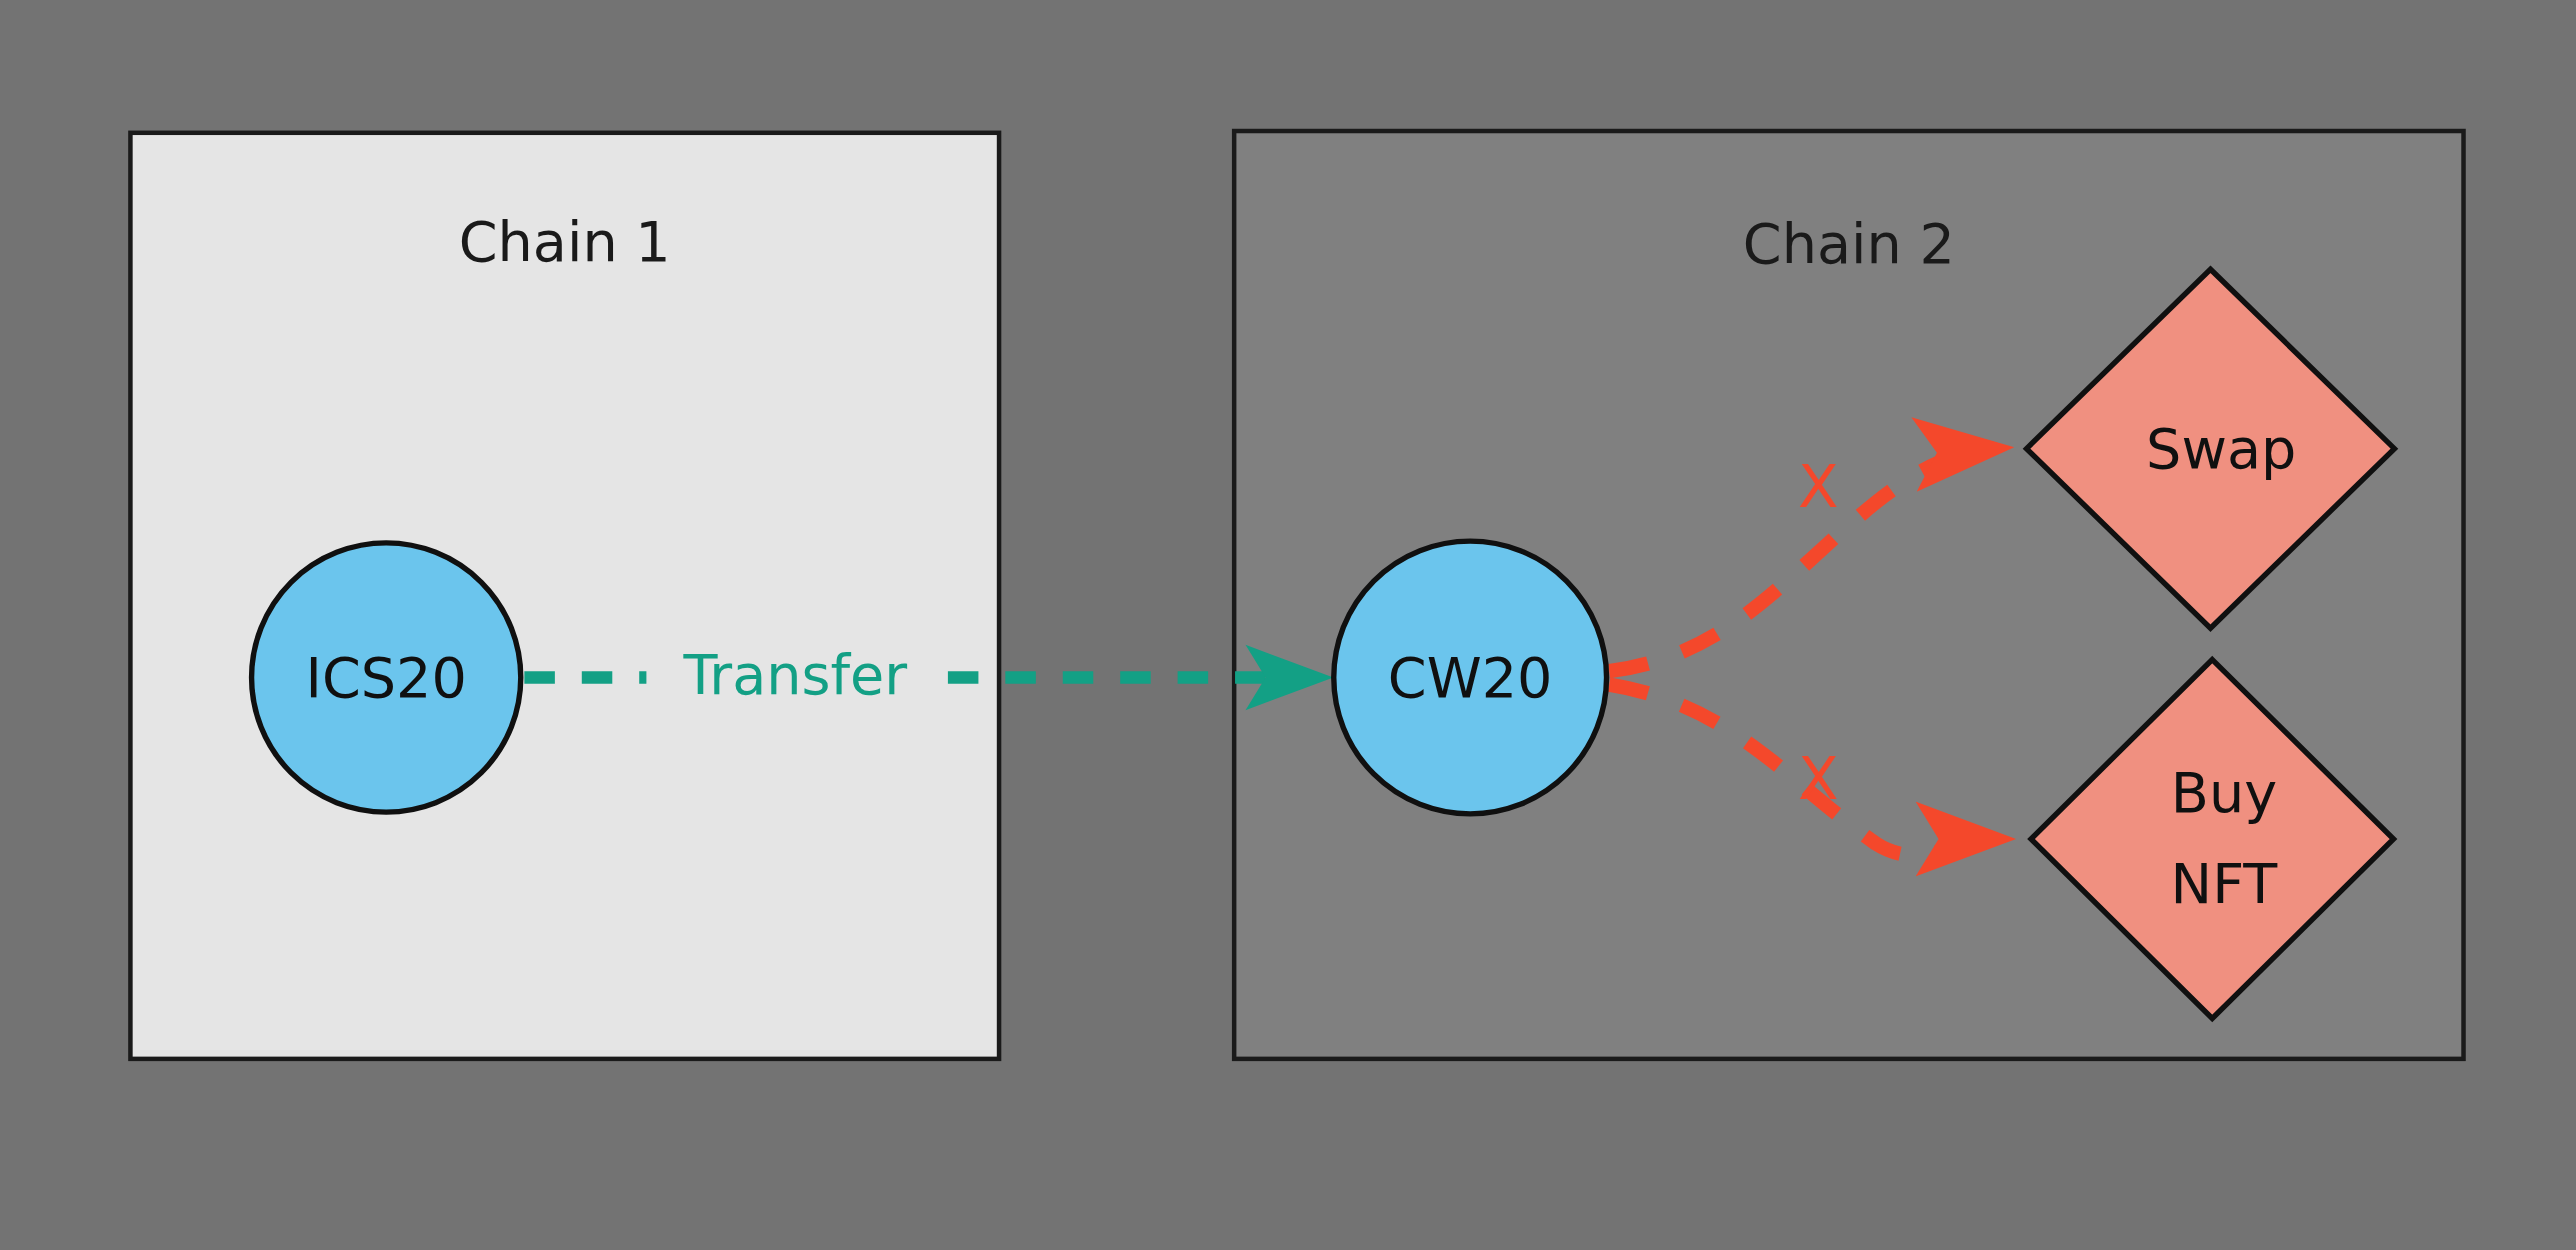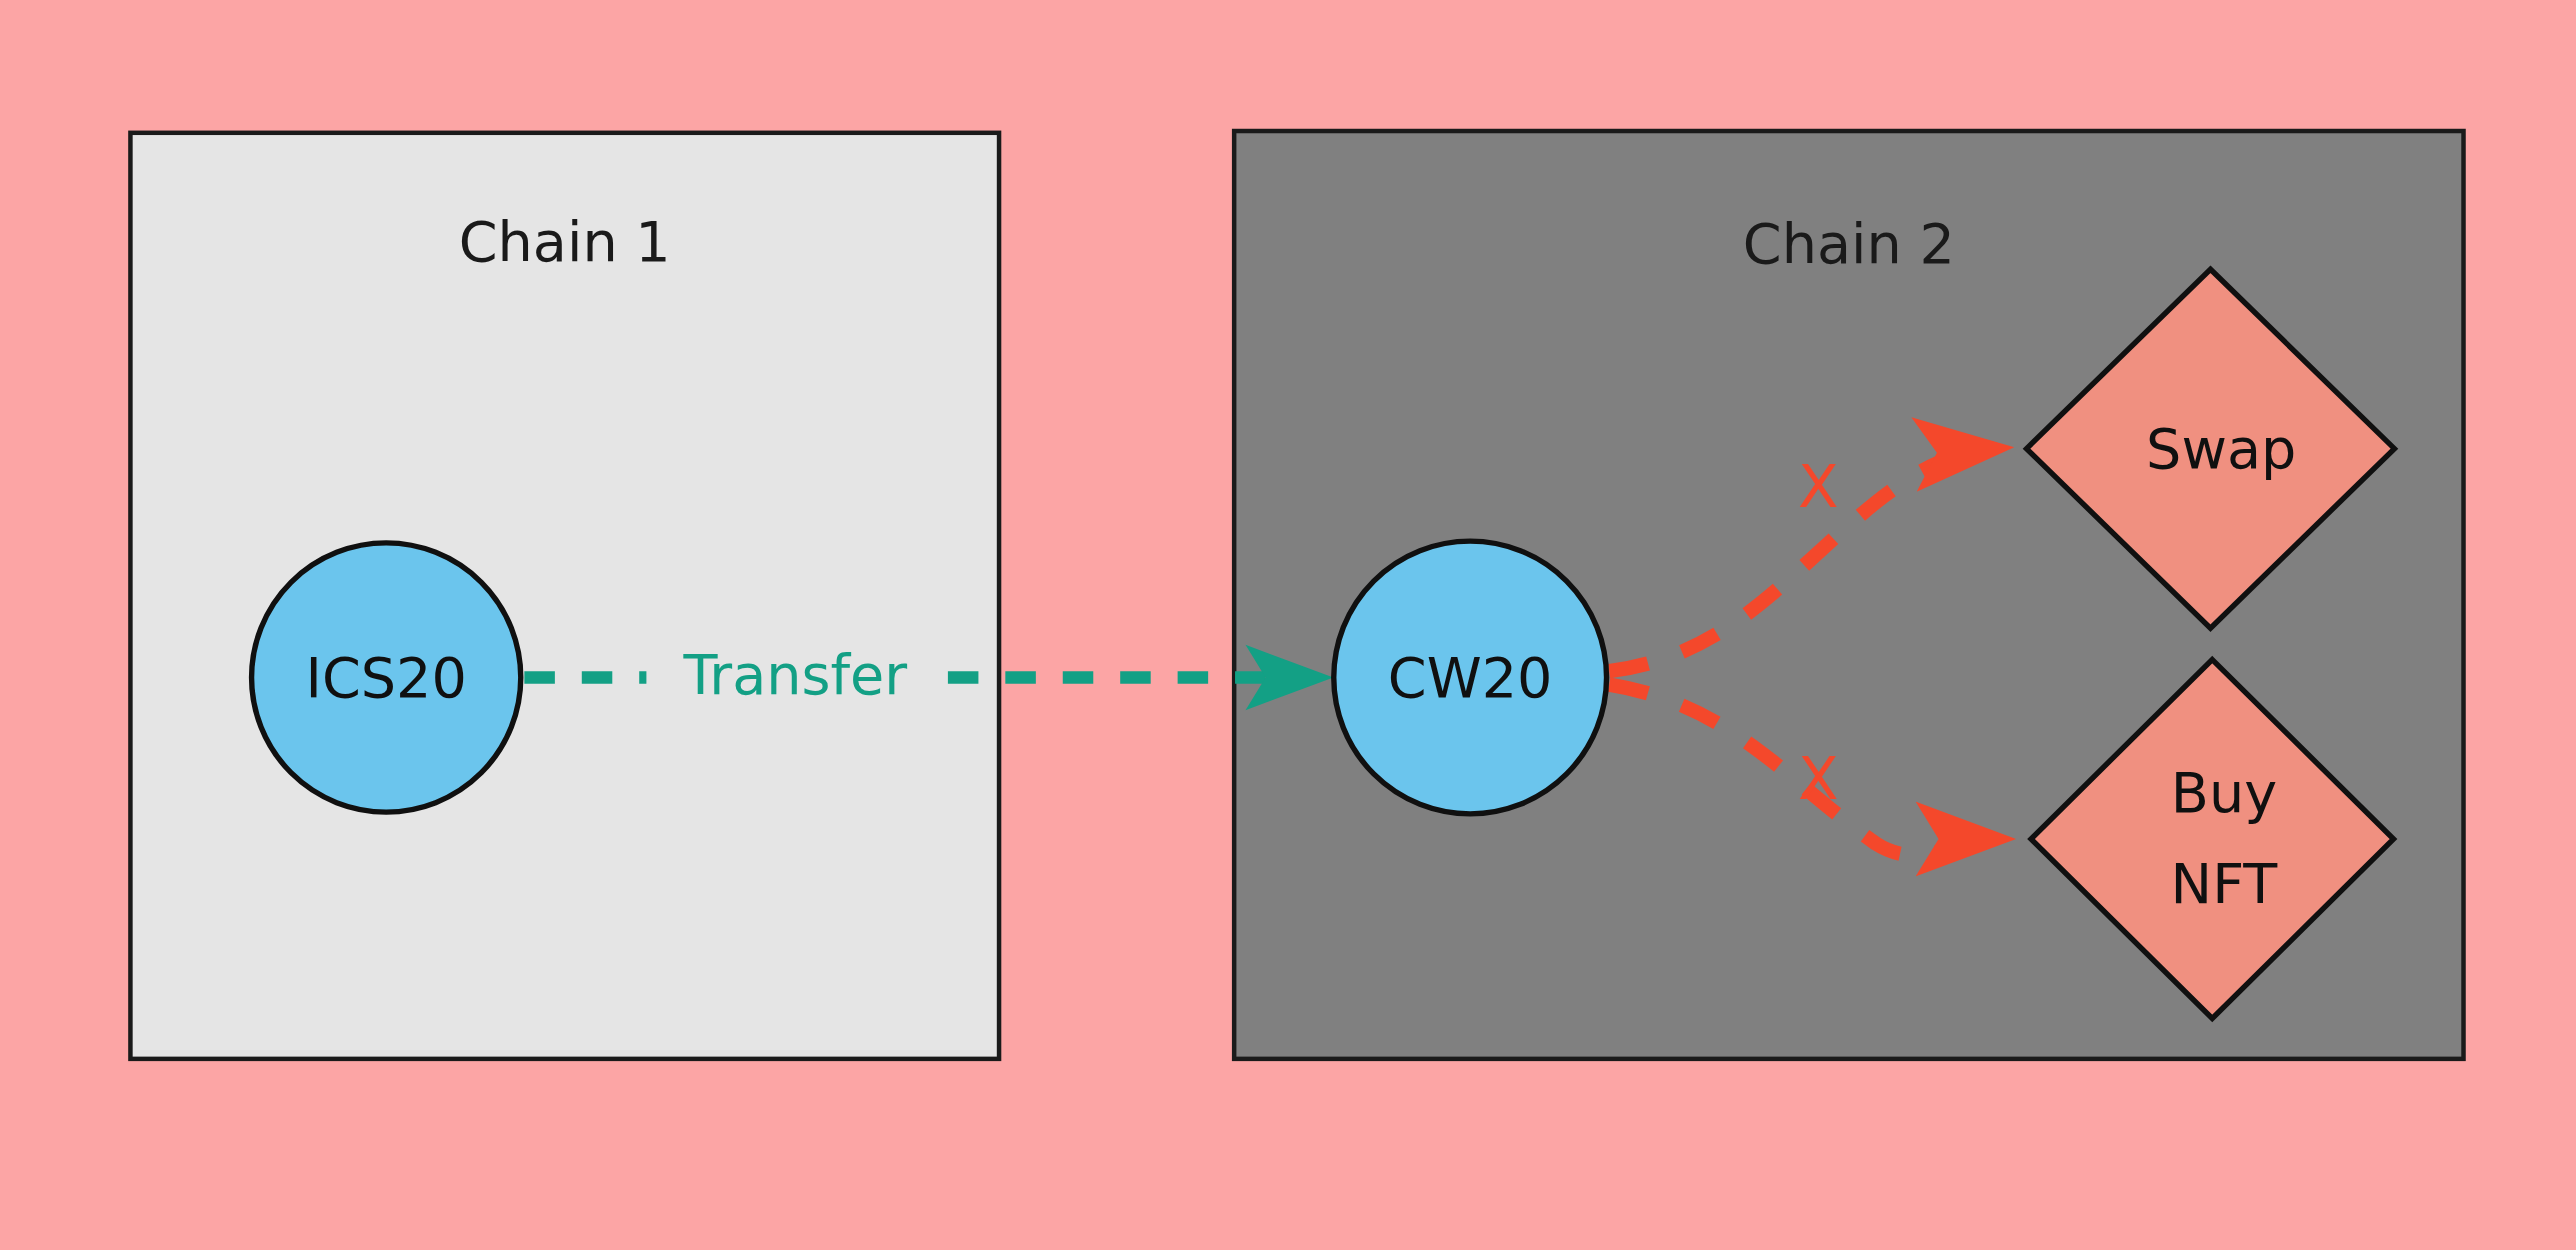--- a/index.html
+++ b/index.html
@@ -10,21 +10,21 @@
   body {
     width: 2576px;
     height: 1250px;
     font-family: "DejaVu Sans", sans-serif;
     overflow: hidden;
   }
   #stage {
     position: relative;
     width: 2576px;
     height: 1250px;
-    background: #fca5a5;
+    background: #737373;
   }
   svg.diagram {
     position: absolute;
     top: 0;
     left: 0;
     width: 2576px;
     height: 1250px;
     display: block;
   }
   .chain-box-label {

